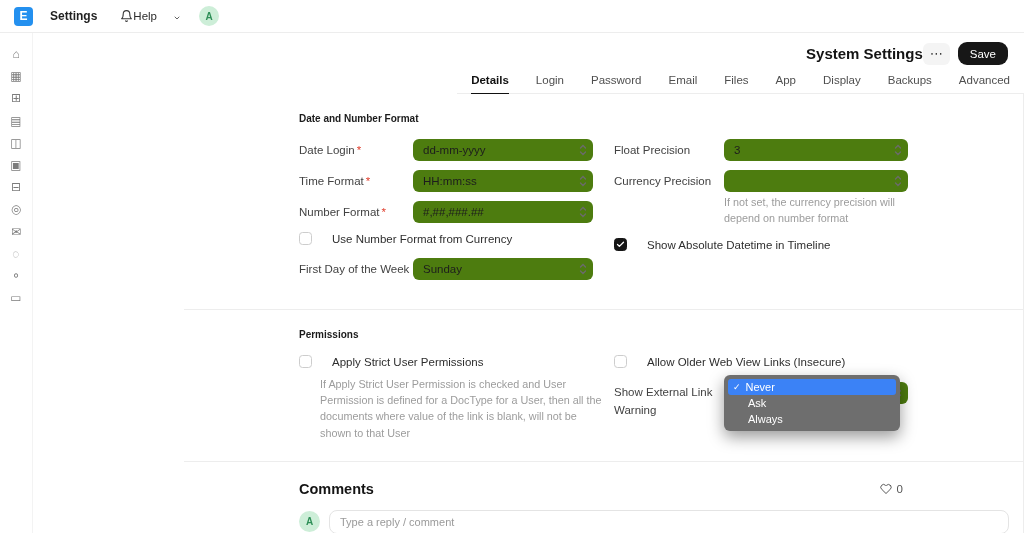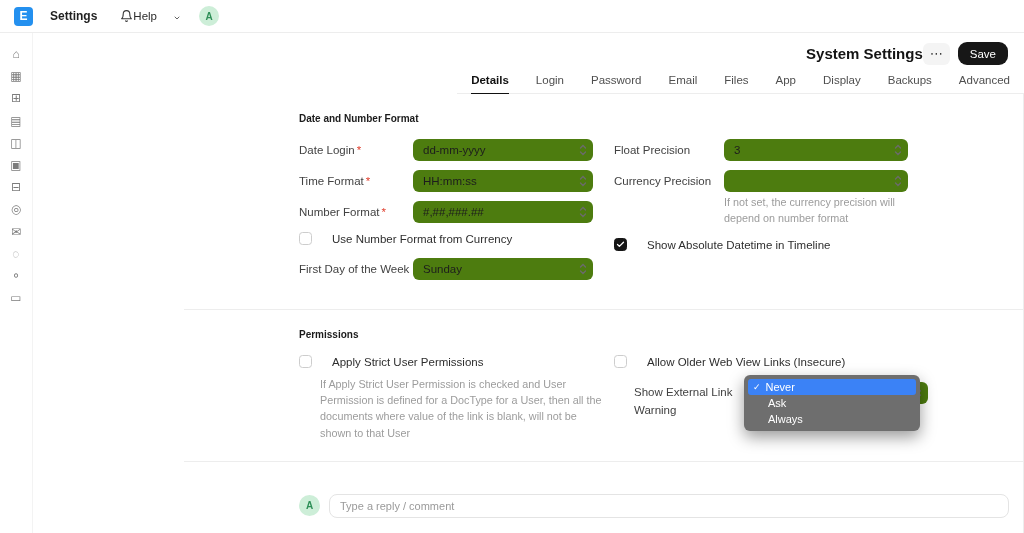--- a/index.html
+++ b/index.html
@@ -35,21 +35,21 @@
   
   .scroll { flex:1; overflow:hidden; }
   .form-area { width:840px; height:100%; border-right:1px solid #ededed; }
   .section { padding:19px 14px 20px 115px; }
   .bordered { border-top:1px solid #ededed; }
   .section-heading { font-size:10px; font-weight:700; color:#1b1b1b; margin:0 0 15px; }
   .cols { display:flex; }
   .col-left { width:315px; flex:none; }
   .col-right { flex:1; min-width:0; }
   .frow { display:flex; align-items:center; margin-bottom:9px; }
-  .frow.top { align-items:flex-start;margin-left:20px; }
+  .frow.top { align-items:flex-start; }
   .flabel { width:114px; flex:none; font-size:11.5px; color:#424242; }
   .col-right .flabel { width:110px; }
   .req { color:#e03e2d; margin-left:2px; }
   .select { position:relative; width:180px; height:22px; background:#4d7c0f; border-radius:6px; display:flex; align-items:center; padding:0 20px 0 10px; font-size:11.5px; font-weight:500; color:#1d1d1d; cursor:pointer; }
   .col-right .select { width:184px; }
   .stepper { position:absolute; right:6px; top:50%; transform:translateY(-50%); display:flex; }
   .cbrow { display:flex; align-items:center; gap:20px; margin:8px 0; cursor:pointer; }
   .cb { width:13px; height:13px; border:1px solid #cdcdcd; border-radius:3.5px; background:#fff; flex:none; display:flex; align-items:center; justify-content:center; }
   .cb.checked { background:#151515; border-color:#151515; }
   .cblabel { font-size:11.5px; color:#2e2e2e; }
@@ -264,20 +264,29 @@
                     <div class="dd-opt">Ask</div>
                     <div class="dd-opt">Always</div>
                   </div>
                 </div>
               </div>
             </div>
           </div>
         </div>
 
         <div class="section bordered">
+          <div class="h2row">
+            <h2 class="h2">Comments</h2>
+            <div class="like">
+              <svg width="12" height="12" viewBox="0 0 24 24" fill="none" stroke="#5a5a5a" stroke-width="2" stroke-linecap="round" stroke-linejoin="round">
+                  <path d="M20.8 4.6a5.5 5.5 0 0 0-7.8 0L12 5.7l-1-1.1a5.5 5.5 0 0 0-7.8 7.8l1 1L12 21l7.8-7.6 1-1a5.5 5.5 0 0 0 0-7.8z"></path>
+                </svg>
+              <span>0</span>
+            </div>
+          </div>
           <div class="comment-row">
             <div class="avatar-sm">A</div>
             <input class="comment-input" type="text" placeholder="Type a reply / comment" style="">
           </div>
         </div>
 
       </div>
     </div>
   </div>
 </div>

